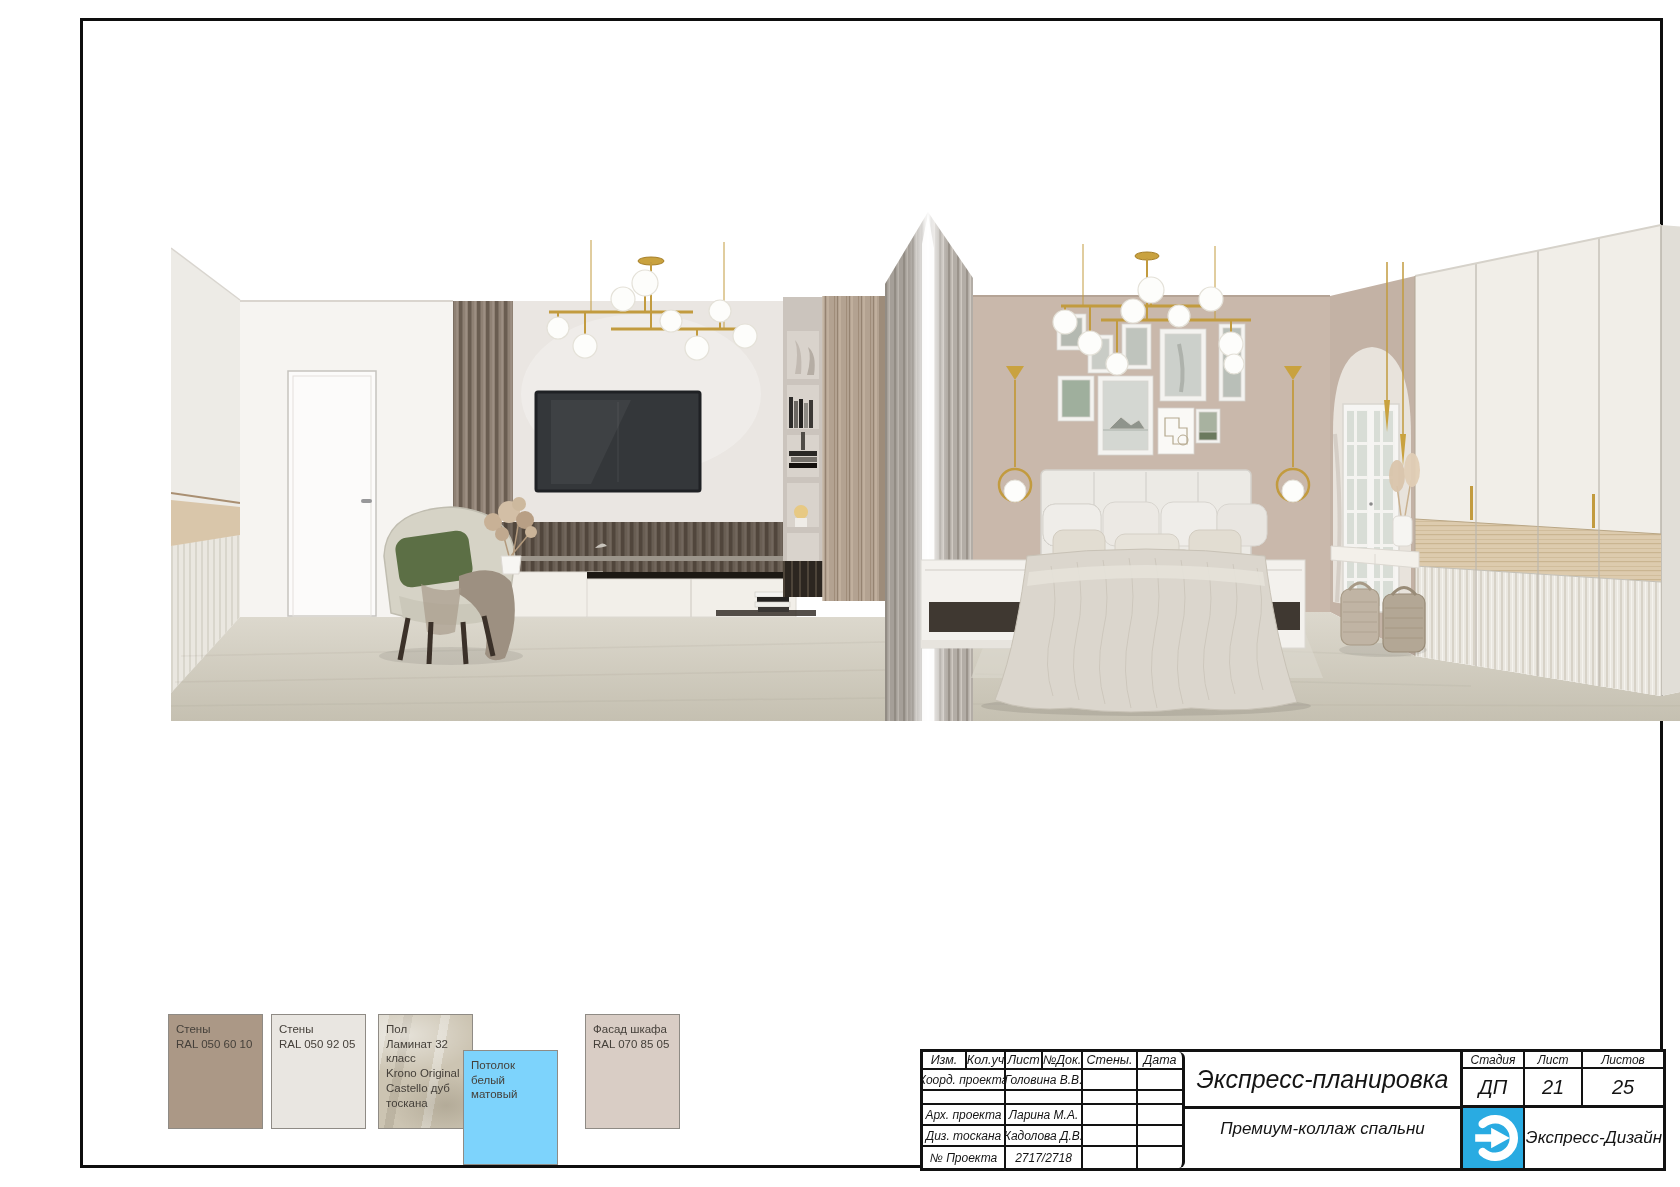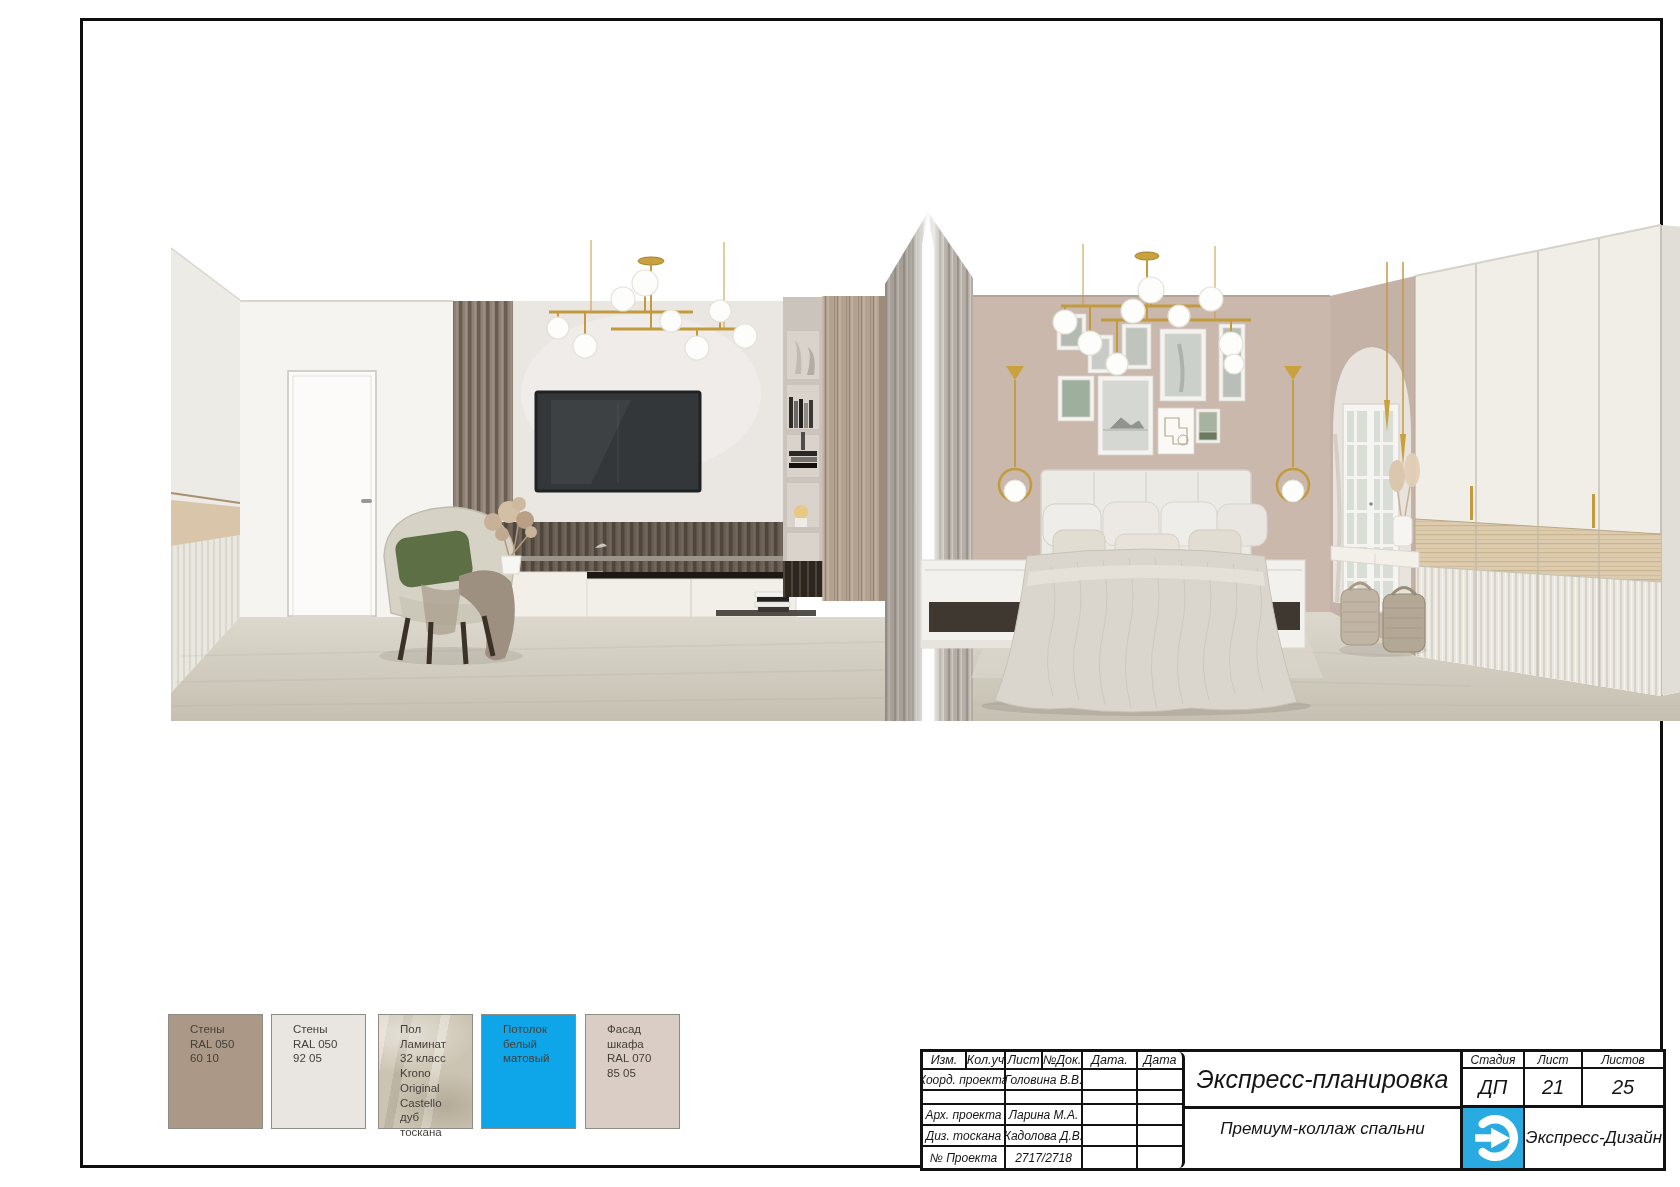--- a/index.html
+++ b/index.html
@@ -4,21 +4,21 @@
 <style>
   html,body{margin:0;padding:0;background:#fff;}
   .page{position:relative;width:1680px;height:1187px;background:#ffffff;overflow:hidden;
         font-family:"Liberation Sans", sans-serif;}
   .frame{position:absolute;left:80px;top:18px;width:1583px;height:1150px;
          border:3px solid #0e0e0e;box-sizing:border-box;background:#fff;}
   .scene{position:absolute;left:88px;top:183px;width:1560px;height:517px;}
 
   
   .swatch{position:absolute;top:993px;width:95px;height:115px;border:1px solid #8f8b85;
-          box-sizing:border-box;padding:7px 21px;font-size:11.5px;line-height:1.28;
+          box-sizing:border-box;padding:7px 7px;font-size:11.5px;line-height:1.28;
           color:#45403a;}
   .swatch .spec{white-space:pre-line;}
   .swatch-floor-tex{background-image:
       radial-gradient(110px 60px at 28% 18%, rgba(255,255,255,.5), transparent 65%),
       radial-gradient(90px 54px at 72% 80%, rgba(116,106,86,.28), transparent 62%),
       linear-gradient(100deg, rgba(255,255,255,.3) 0 9%, transparent 9% 22%,
         rgba(92,82,64,.14) 22% 30%, transparent 30% 55%, rgba(255,255,255,.32) 55% 63%,
         transparent 63%);}
 
   
@@ -480,37 +480,37 @@
         <div>Стены</div>
         <div class="spec">RAL 050 92 05</div>
       </div>
       <div class="swatch swatch-floor-tex" style="left: 295px; background-color: rgb(204, 196, 178); position: absolute;">
         <div>Пол</div>
         <div class="spec">Ламинат 32 класс
 Krono Original
 Castello дуб
 тоскана</div>
       </div>
-      <div class="swatch" style="left: 398px; background-color: #0ea5e9; position: absolute;">
+      <div class="swatch" style="left: 380px; background-color: #7dd3fc; position: absolute; margin-top: 36px;">
         <div>Потолок</div>
         <div class="spec">белый матовый</div>
       </div>
       <div class="swatch" style="left: 502px; background-color: rgb(217, 205, 197); position: absolute;">
         <div>Фасад шкафа</div>
         <div class="spec">RAL 070 85 05</div>
       </div>
     </div>
 
     <div class="stamp" style="left: 837px; top: 1028px;">
       <div class="s-left">
         <div class="cell hdr">Изм.</div>
         <div class="cell hdr">Кол.уч</div>
         <div class="cell hdr">Лист</div>
         <div class="cell hdr">№Док.</div>
-        <div class="cell hdr">Дата.</div>
+        <div class="cell hdr">Стены.</div>
         <div class="cell hdr last-col">Дата</div>
 
         <div class="cell span2">Коорд. проекта</div>
         <div class="cell span2">Головина В.В.</div>
         <div class="cell"></div>
         <div class="cell last-col"></div>
 
         <div class="cell span2"></div>
         <div class="cell span2"></div>
         <div class="cell"></div>

